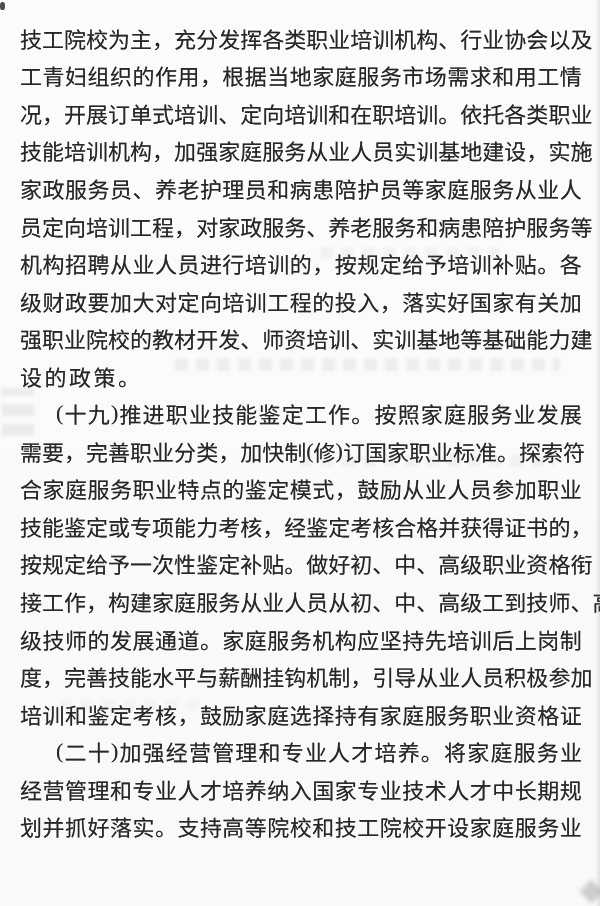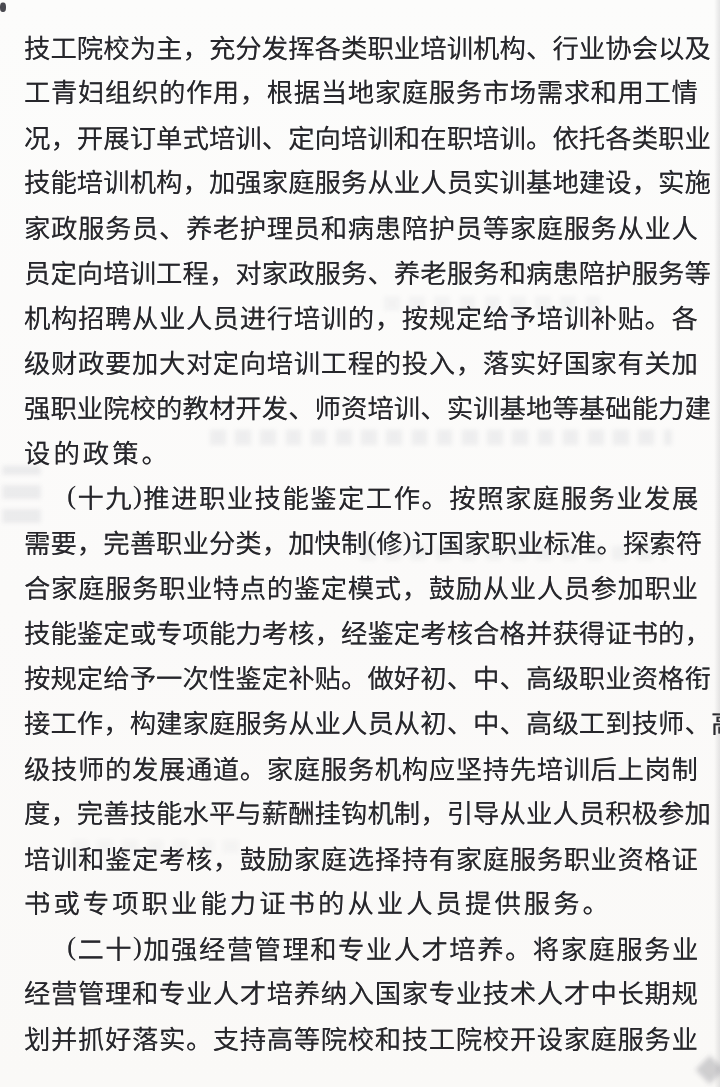--- a/index.html
+++ b/index.html
@@ -581,21 +581,20 @@
         <span>家</span>
         <span>庭</span>
         <span>服</span>
         <span>务</span>
         <span>职</span>
         <span>业</span>
         <span>资</span>
         <span>格</span>
         <span>证</span>
       </div>
-      <div class="line tail">书或专项职业能力证书的从业人员提供服务。</div>
       <div class="line fill indent">
         <span>(</span>
         <span>二</span>
         <span>十</span>
         <span>)</span>
         <span>加</span>
         <span>强</span>
         <span>经</span>
         <span>营</span>
         <span>管</span>

